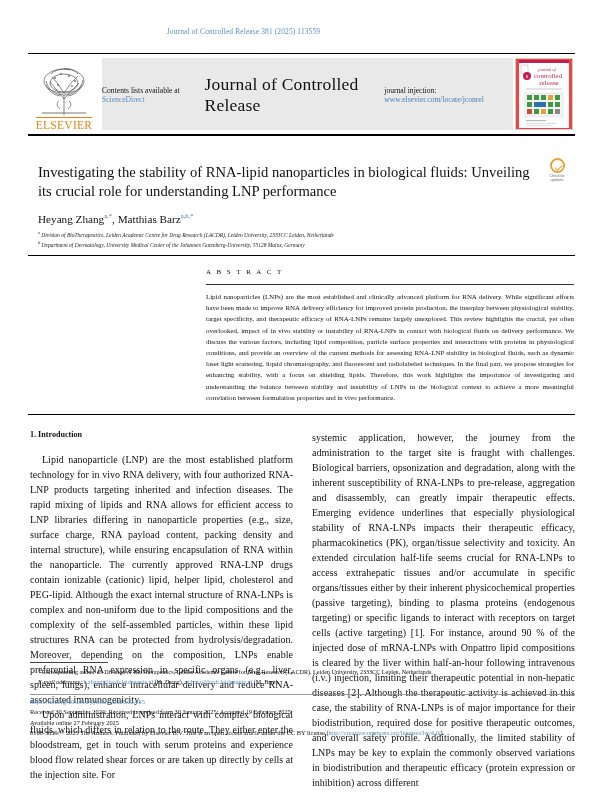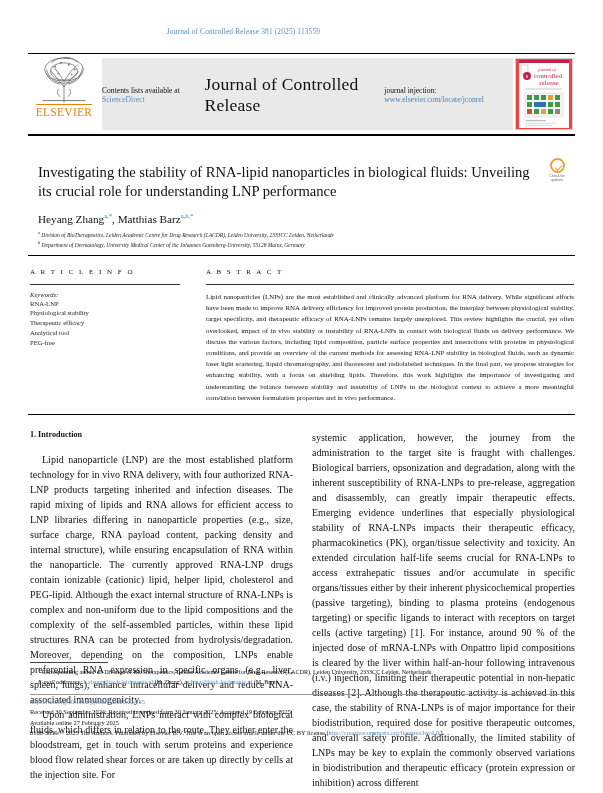--- a/index.html
+++ b/index.html
@@ -43,21 +43,21 @@
     display: flex;
     align-items: stretch;
   }
   .elsevier-logo {
     width: 72px;
     flex: 0 0 72px;
     display: flex;
     flex-direction: column;
     align-items: center;
     justify-content: flex-end;
-    padding-bottom: 16px;
+    padding-bottom: 3px;
     box-sizing: border-box;
   }
   .tree-svg { display:block; }
   .elsevier-word {
     font-family: "Liberation Serif", serif;
     font-size: 11.5px;
     letter-spacing: 0.3px;
     color: #e8820c;
     border-top: 1.1px solid #e8820c;
     padding-top: 0.5px;
@@ -378,30 +378,20 @@
     <span>Heyang Zhang</span><sup>a,*</sup>, <span>Matthias Barz</span><sup>a,b,*</sup>
   </div>
 
   <div class="affils">
     <div><sup>a</sup> <span>Division of BioTherapeutics, Leiden Academic Centre for Drug Research (LACDR), Leiden University, 2333CC Leiden, Netherlands</span></div>
     <div><sup>b</sup> <span>Department of Dermatology, University Medical Center of the Johannes Gutenberg-University, 55128 Mainz, Germany</span></div>
   </div>
 
   <div class="rule-thick" style="top:255px"></div>
 
-  <div class="info-col">
-    <div class="sec-label">A R T I C L E  I N F O</div>
-    <div class="sec-rule"></div>
-    <div class="keywords-head">Keywords:</div>
-    <div class="kw">RNA-LNP</div>
-    <div class="kw">Physiological stability</div>
-    <div class="kw">Therapeutic efficacy</div>
-    <div class="kw">Analytical tool</div>
-    <div class="kw">PEG-free</div>
-  </div>
 
   <div class="abs-col">
     <div class="sec-label">A B S T R A C T</div>
     <div class="sec-rule"></div>
     <div class="abstract-text">Lipid nanoparticles (LNPs) are the most established and clinically advanced platform for RNA delivery. While significant efforts have been made to improve RNA delivery efficiency for improved protein production, the interplay between physiological stability, target specificity, and therapeutic efficacy of RNA-LNPs remains largely unexplored. This review highlights the crucial, yet often overlooked, impact of in vivo stability or instability of RNA-LNPs in contact with biological fluids on delivery performance. We discuss the various factors, including lipid composition, particle surface properties and interactions with proteins in physiological conditions, and provide an overview of the current methods for assessing RNA-LNP stability in biological fluids, such as dynamic laser light scattering, liquid chromatography, and fluorescent and radiolabeled techniques. In the final part, we propose strategies for enhancing stability, with a focus on shielding lipids. Therefore, this work highlights the importance of investigating and understanding the balance between stability and instability of LNPs in the biological context to achieve a more meaningful correlation between formulation properties and in vivo performance.</div>
   </div>
 
   <div class="rule-thick" style="top:414px"></div>
 
   <div class="body-wrap">

